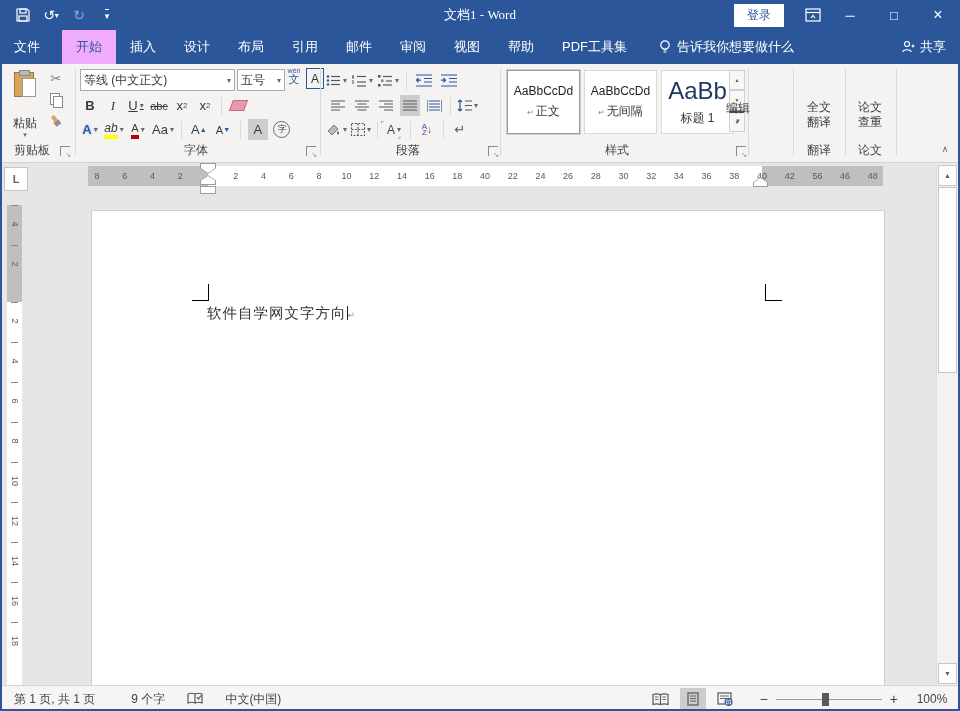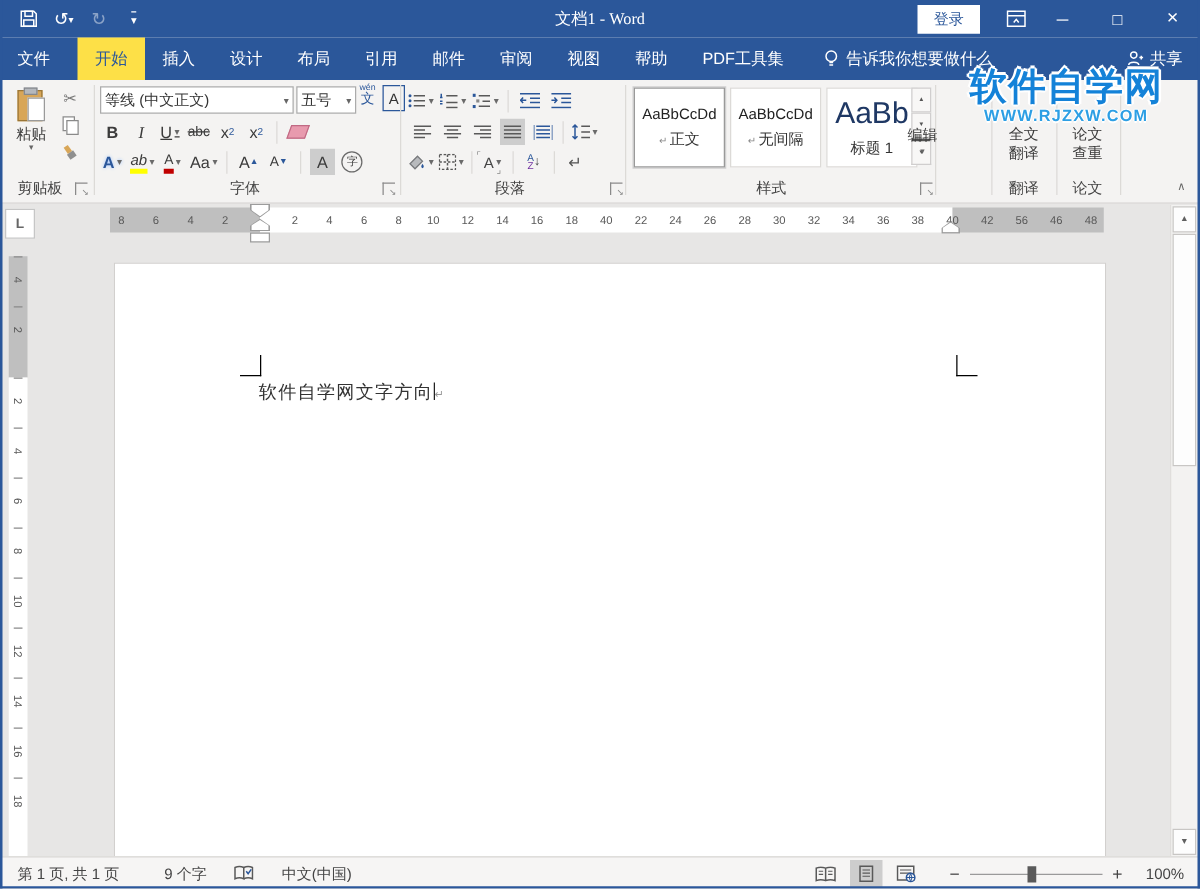--- a/index.html
+++ b/index.html
@@ -16,21 +16,21 @@
   .qbtn.dim{opacity:.45;}
   .title-center{position:absolute;left:0;right:0;top:0;height:30px;display:flex;align-items:center;justify-content:center;color:#fff;font-size:13px;pointer-events:none;font-family:Liberation Serif, serif;}
   .win-ctrls{position:absolute;right:0;top:0;height:30px;display:flex;align-items:center;}
   .wbtn{width:44px;height:30px;display:flex;align-items:center;justify-content:center;color:#fff;font-size:13px;}
   .login-btn{background:#fff;color:#2b579a;font-size:12px;padding:3px 13px;margin-right:14px;}
   .ribbon-disp{width:30px;height:30px;display:flex;align-items:center;justify-content:center;}
 
   
   #tabrow{left:0;top:30px;width:960px;height:34px;background:#2b579a;display:flex;align-items:stretch;color:#fff;font-size:13px;}
   .tab{display:flex;align-items:center;padding:0 14px;}
-  .tab.active{background:#fde047;color:#2b579a;}
+  .tab.active{background:#f0abfc;color:#2b579a;}
   .tellme{display:flex;align-items:center;gap:6px;padding:0 12px;margin-left:6px;}
   .share{margin-left:auto;display:flex;align-items:center;gap:5px;padding:0 14px;}
 
   
   #ribbon{left:0;top:64px;width:960px;height:98px;background:#f4f3f2;border-bottom:1px solid #d4d2cf;}
   .gsep{position:absolute;top:68px;height:88px;width:1px;background:#dcdad7;}
   .glabel{position:absolute;top:142px;font-size:12px;color:#444;text-align:center;}
   .launcher{position:absolute;top:146px;width:9px;height:9px;border-left:1px solid #8a8a8a;border-top:1px solid #8a8a8a;}
   .launcher::after{content:"↘";position:absolute;right:-1px;bottom:-2px;font-size:7px;color:#8a8a8a;line-height:1;}
   .dd::after{content:"▾";font-size:8px;color:#6a6a6a;margin-left:2px;}
@@ -163,21 +163,21 @@
   </div>
 
   <div id="ribbon" class="abs"></div>
 
   <div class="abs" style="left:8px;top:70px;width:34px;text-align:center">
     <div style="position:relative;width:22px;height:26px;margin:0 auto">
       <div style="position:absolute;left:0;top:2px;width:18px;height:23px;background:#d8a658;border:1px solid #9a7637"></div>
       <div style="position:absolute;left:5px;top:0;width:9px;height:4px;background:#b5b8bd;border:1px solid #86898e"></div>
       <div style="position:absolute;left:8px;top:8px;width:12px;height:17px;background:#fff;border:1px solid #9a9a9a"></div>
     </div>
-    <div style="font-size:12px;color:#3b3b3b;margin-top:3px">粘贴</div>
+    <div style="font-size:12px;color:#3b3b3b;margin-top:19px">粘贴</div>
     <div style="font-size:7px;color:#666;line-height:5px">▾</div>
   </div>
   <div class="abs" style="left:46px;top:68px;width:24px">
     <div class="rbtn" style="color:#7a7a7a;font-size:13px">
         <span>✂</span>
       </div>
     <div class="rbtn">
       <span style="position:relative;width:12px;height:13px;display:inline-block">
         <span style="position:absolute;left:0;top:0;width:8px;height:10px;background:#fff;border:1px solid #8a8a8a"></span>
         <span style="position:absolute;left:3px;top:3px;width:8px;height:10px;background:#fff;border:1px solid #8a8a8a"></span>
@@ -413,24 +413,20 @@
   <div class="glabel" style="left:798px;width:42px">翻译</div>
   <div class="gsep" style="left:845px"></div>
   <div class="abs" style="left:849px;top:100px;width:42px;text-align:center;font-size:12px;color:#3b3b3b;line-height:15px">
     <div>论文</div>
     <div>查重</div>
   </div>
   <div class="glabel" style="left:849px;width:42px">论文</div>
   <div class="gsep" style="left:896px"></div>
   <div class="abs" style="left:936px;top:144px;width:18px;text-align:center;font-size:9px;color:#666">∧</div>
 
-  <div class="abs watermark">
-    <div class="wm1">软件自学网</div>
-    <div class="wm2">WWW.RJZXW.COM</div>
-  </div>
 
   <div id="rulerrow" class="abs"></div>
   <div class="abs tabsel">
       <span>L</span>
     </div>
 
   <div class="hruler gray abs" style="left:88px;width:120px;justify-content:flex-end;padding-right:14px;box-sizing:border-box">
       <span class="hcell">8</span>
       <span class="hcell">6</span>
       <span class="hcell">4</span>

